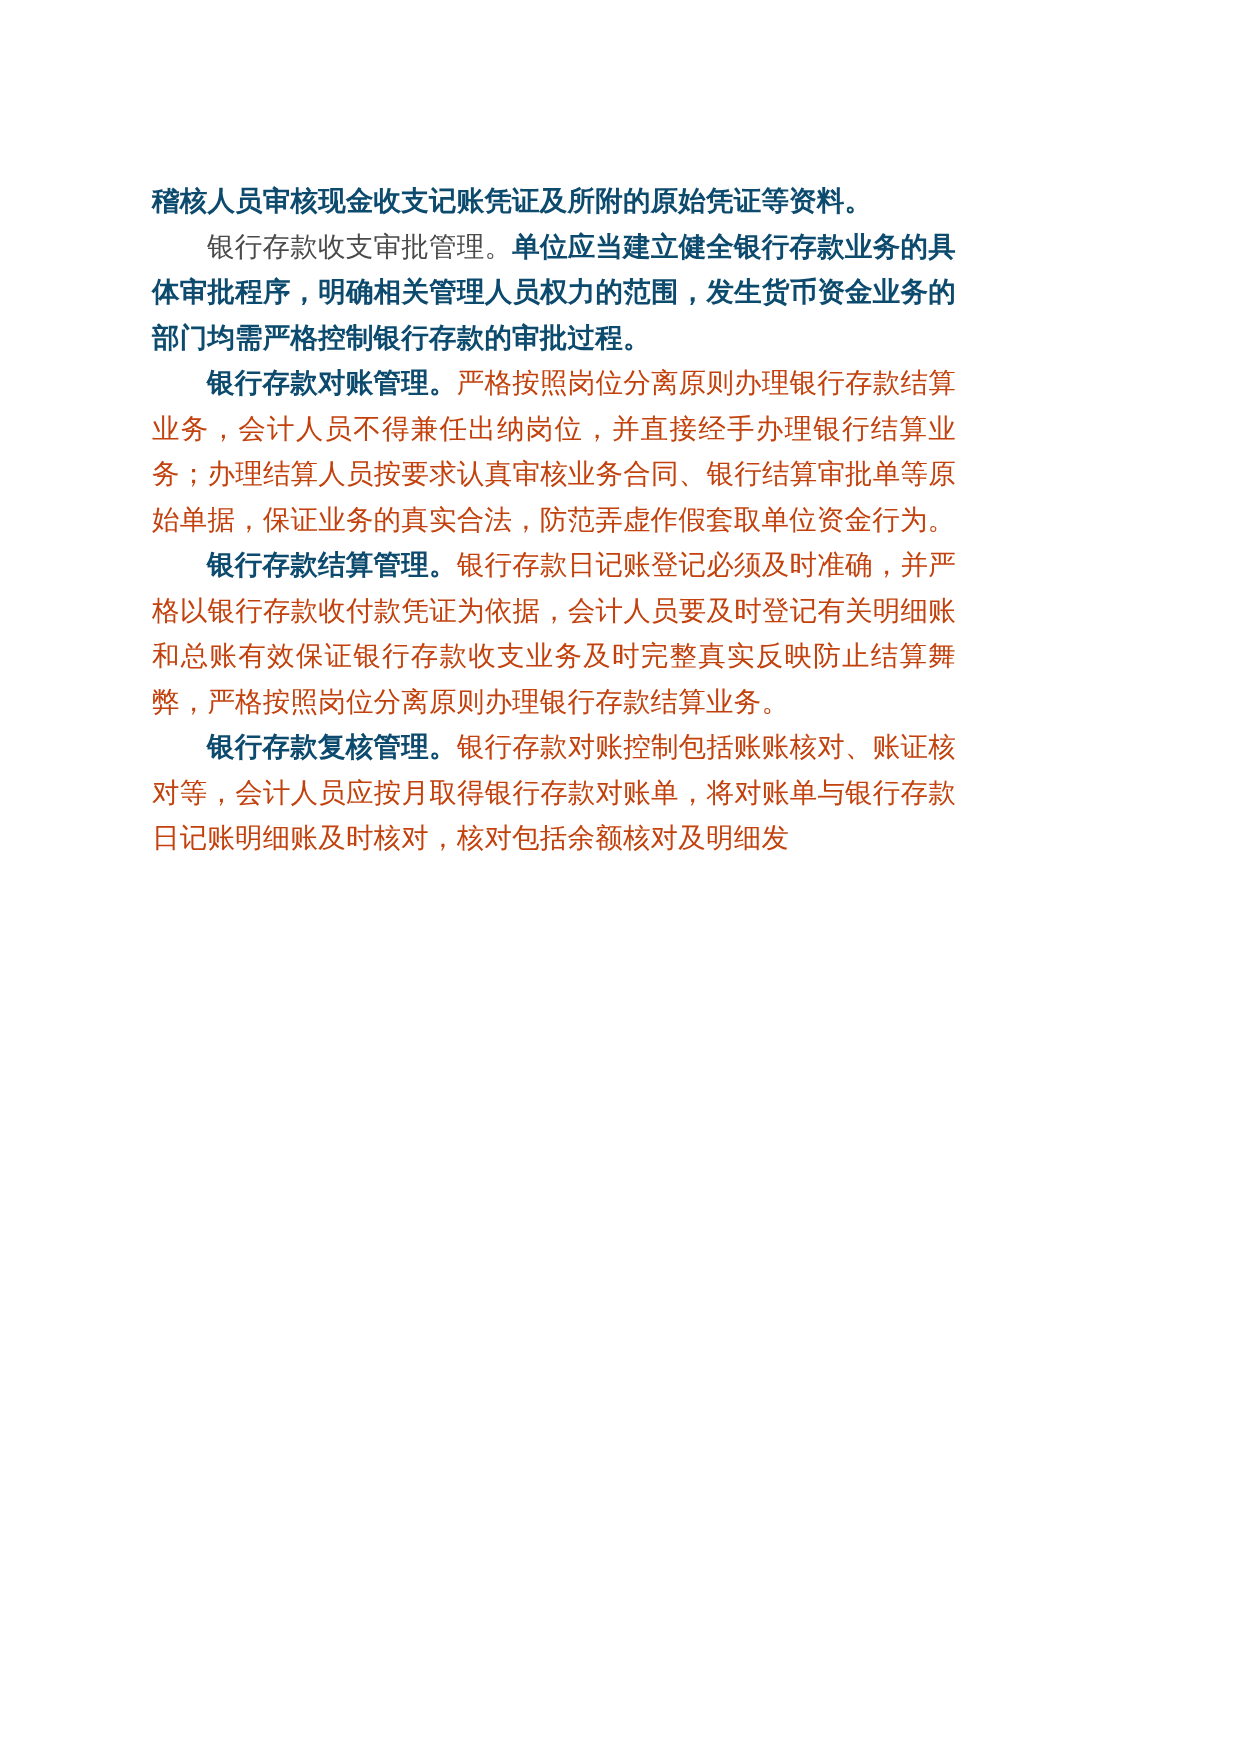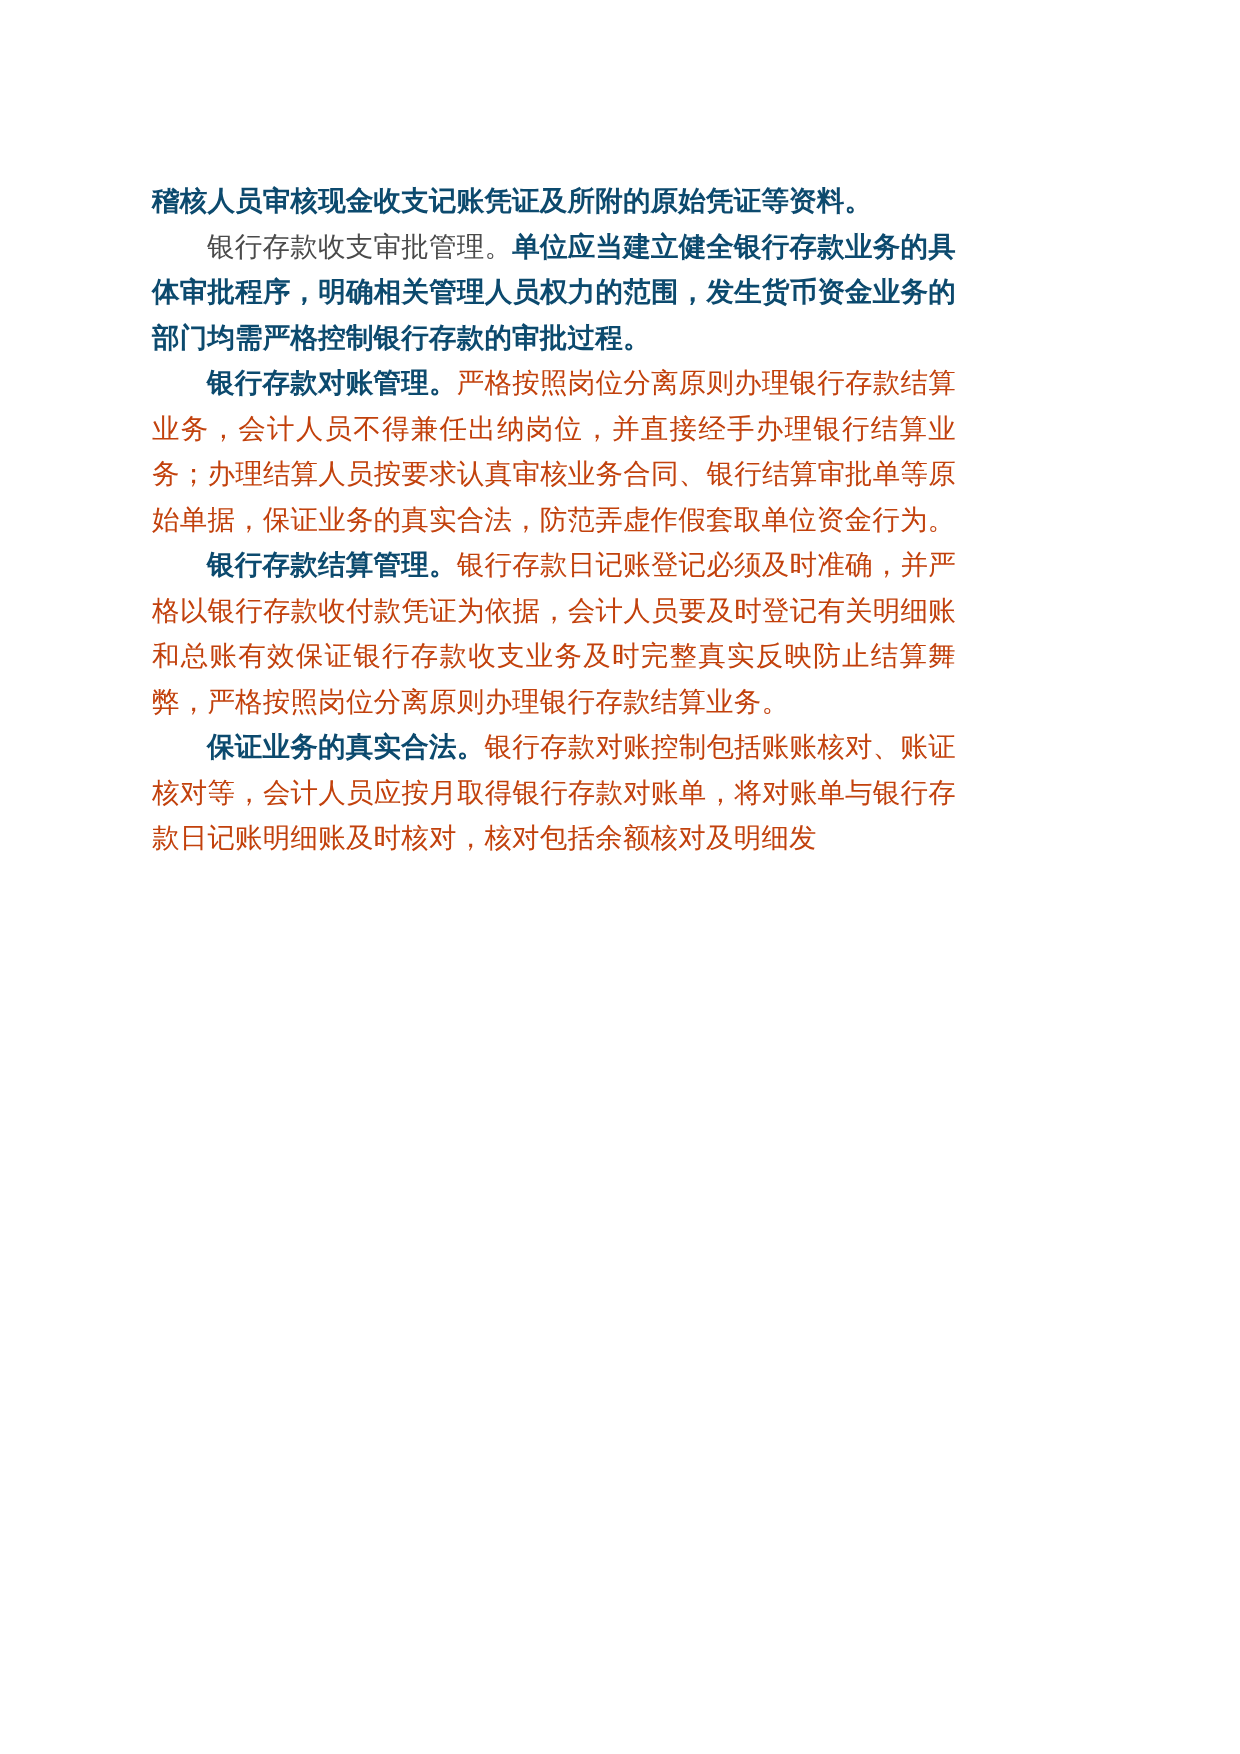--- a/index.html
+++ b/index.html
@@ -74,17 +74,17 @@
 
     <p class="para">
       <span class="indent"></span><span class="run b">银行存款对账管理。</span><span class="run">严格按照岗位分离原则办理银行存款结算业务，会计人员不得兼任出纳岗位，并直接经手办理银行结算业务；办理结算人员按要求认真审核业务合同、银行结算审批单等原始单据，保证业务的真实合法，防范弄虚作假套取单位资金行为。</span>
     </p>
 
     <p class="para">
       <span class="indent"></span><span class="run b">银行存款结算管理。</span><span class="run">银行存款日记账登记必须及时准确，并严格以银行存款收付款凭证为依据，会计人员要及时登记有关明细账和总账有效保证银行存款收支业务及时完整真实反映防止结算舞弊，严格按照岗位分离原则办理银行存款结算业务。</span>
     </p>
 
     <p class="para">
-      <span class="indent"></span><span class="run b">保证业务的真实合法。</span><span class="run">银行存款对账控制包括账账核对、账证核对等，会计人员应按月取得银行存款对账单，将对账单与银行存款日记账明细账及时核对，核对包括余额核对及明细发</span>
+      <span class="indent"></span><span class="run b">银行存款复核管理。</span><span class="run">银行存款对账控制包括账账核对、账证核对等，会计人员应按月取得银行存款对账单，将对账单与银行存款日记账明细账及时核对，核对包括余额核对及明细发</span>
     </p>
 
   </div>
 </div>
 
 </body></html>

